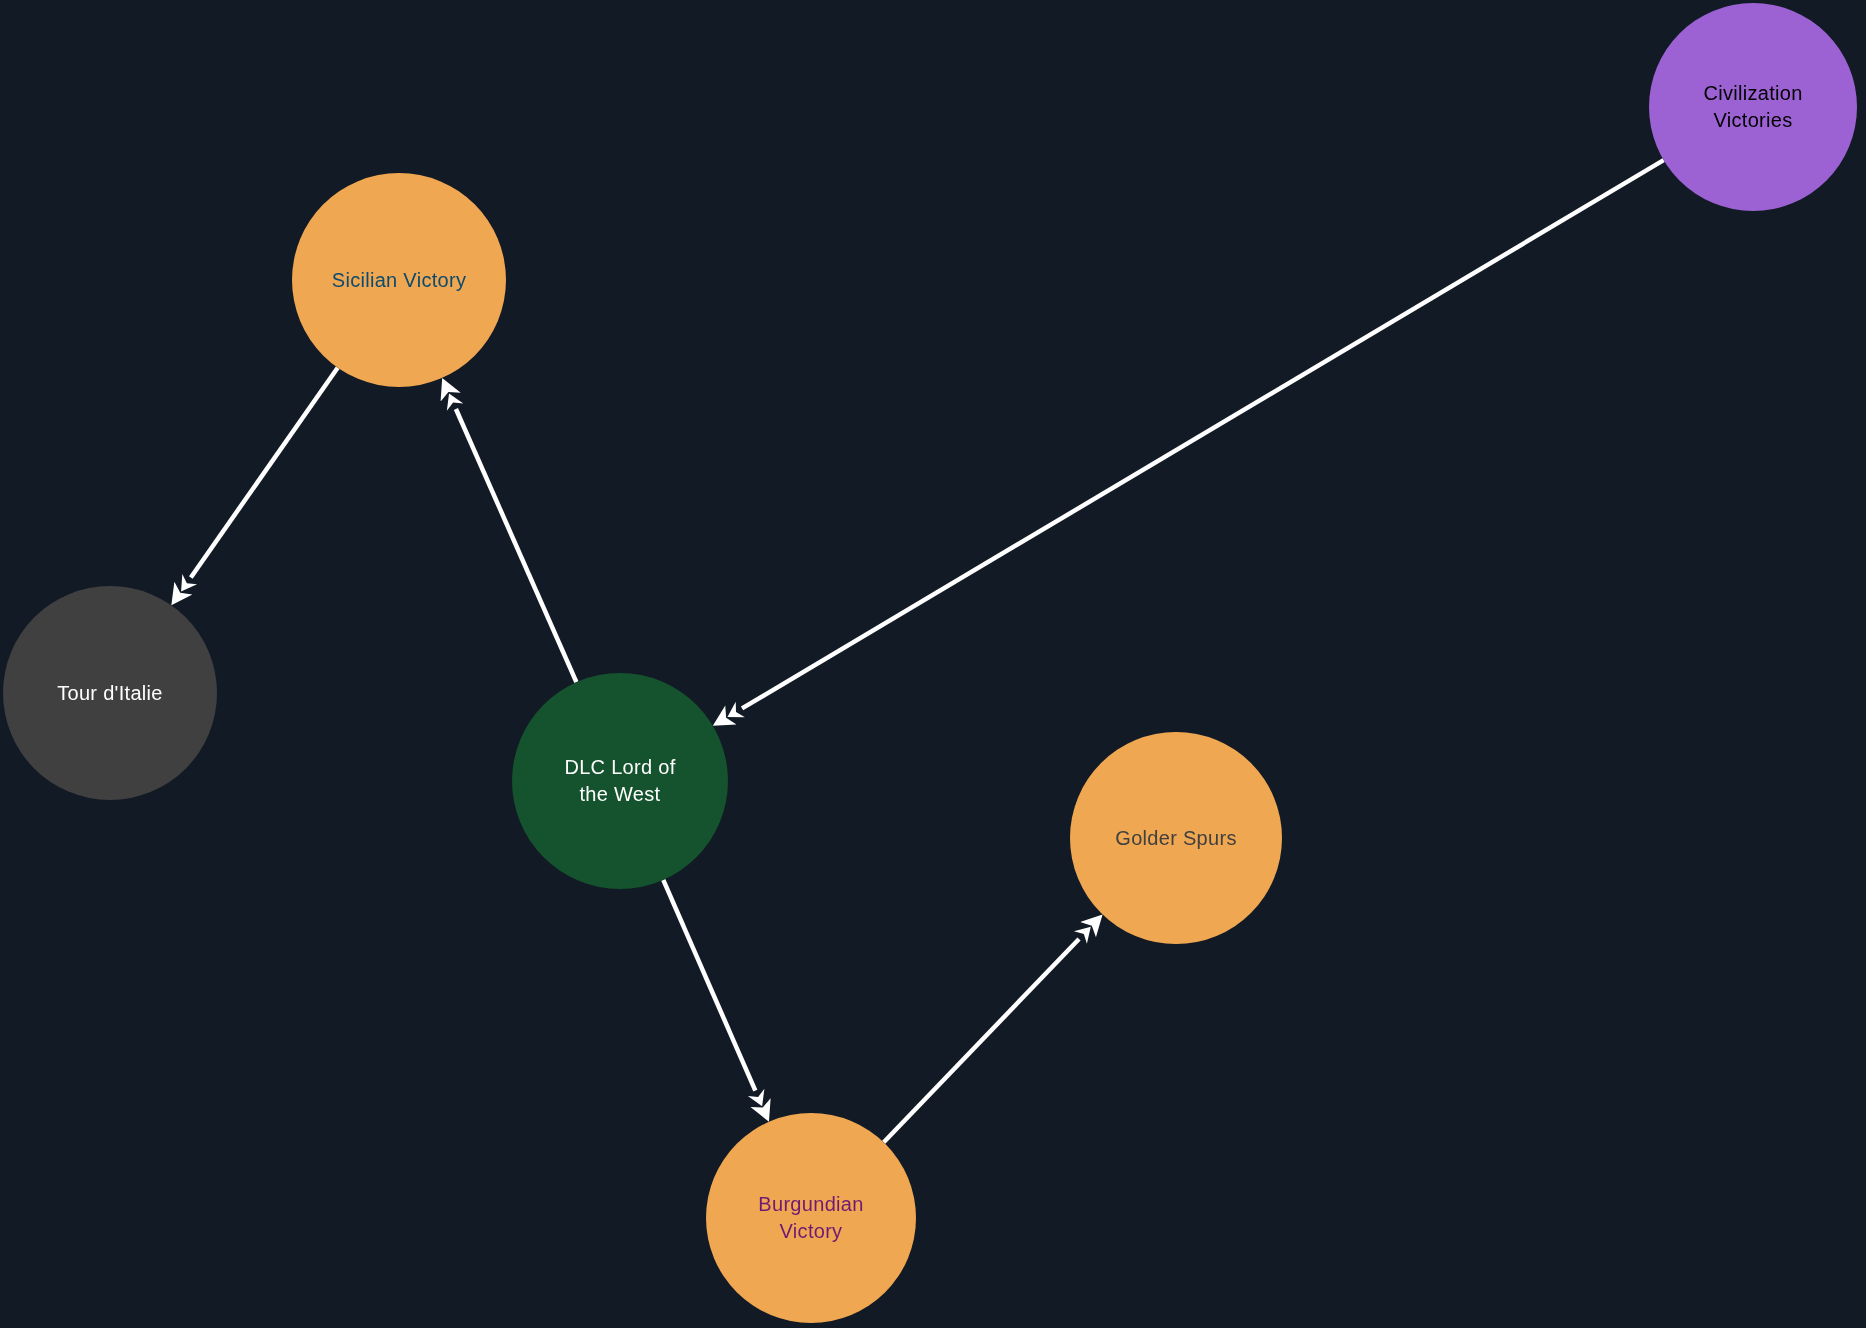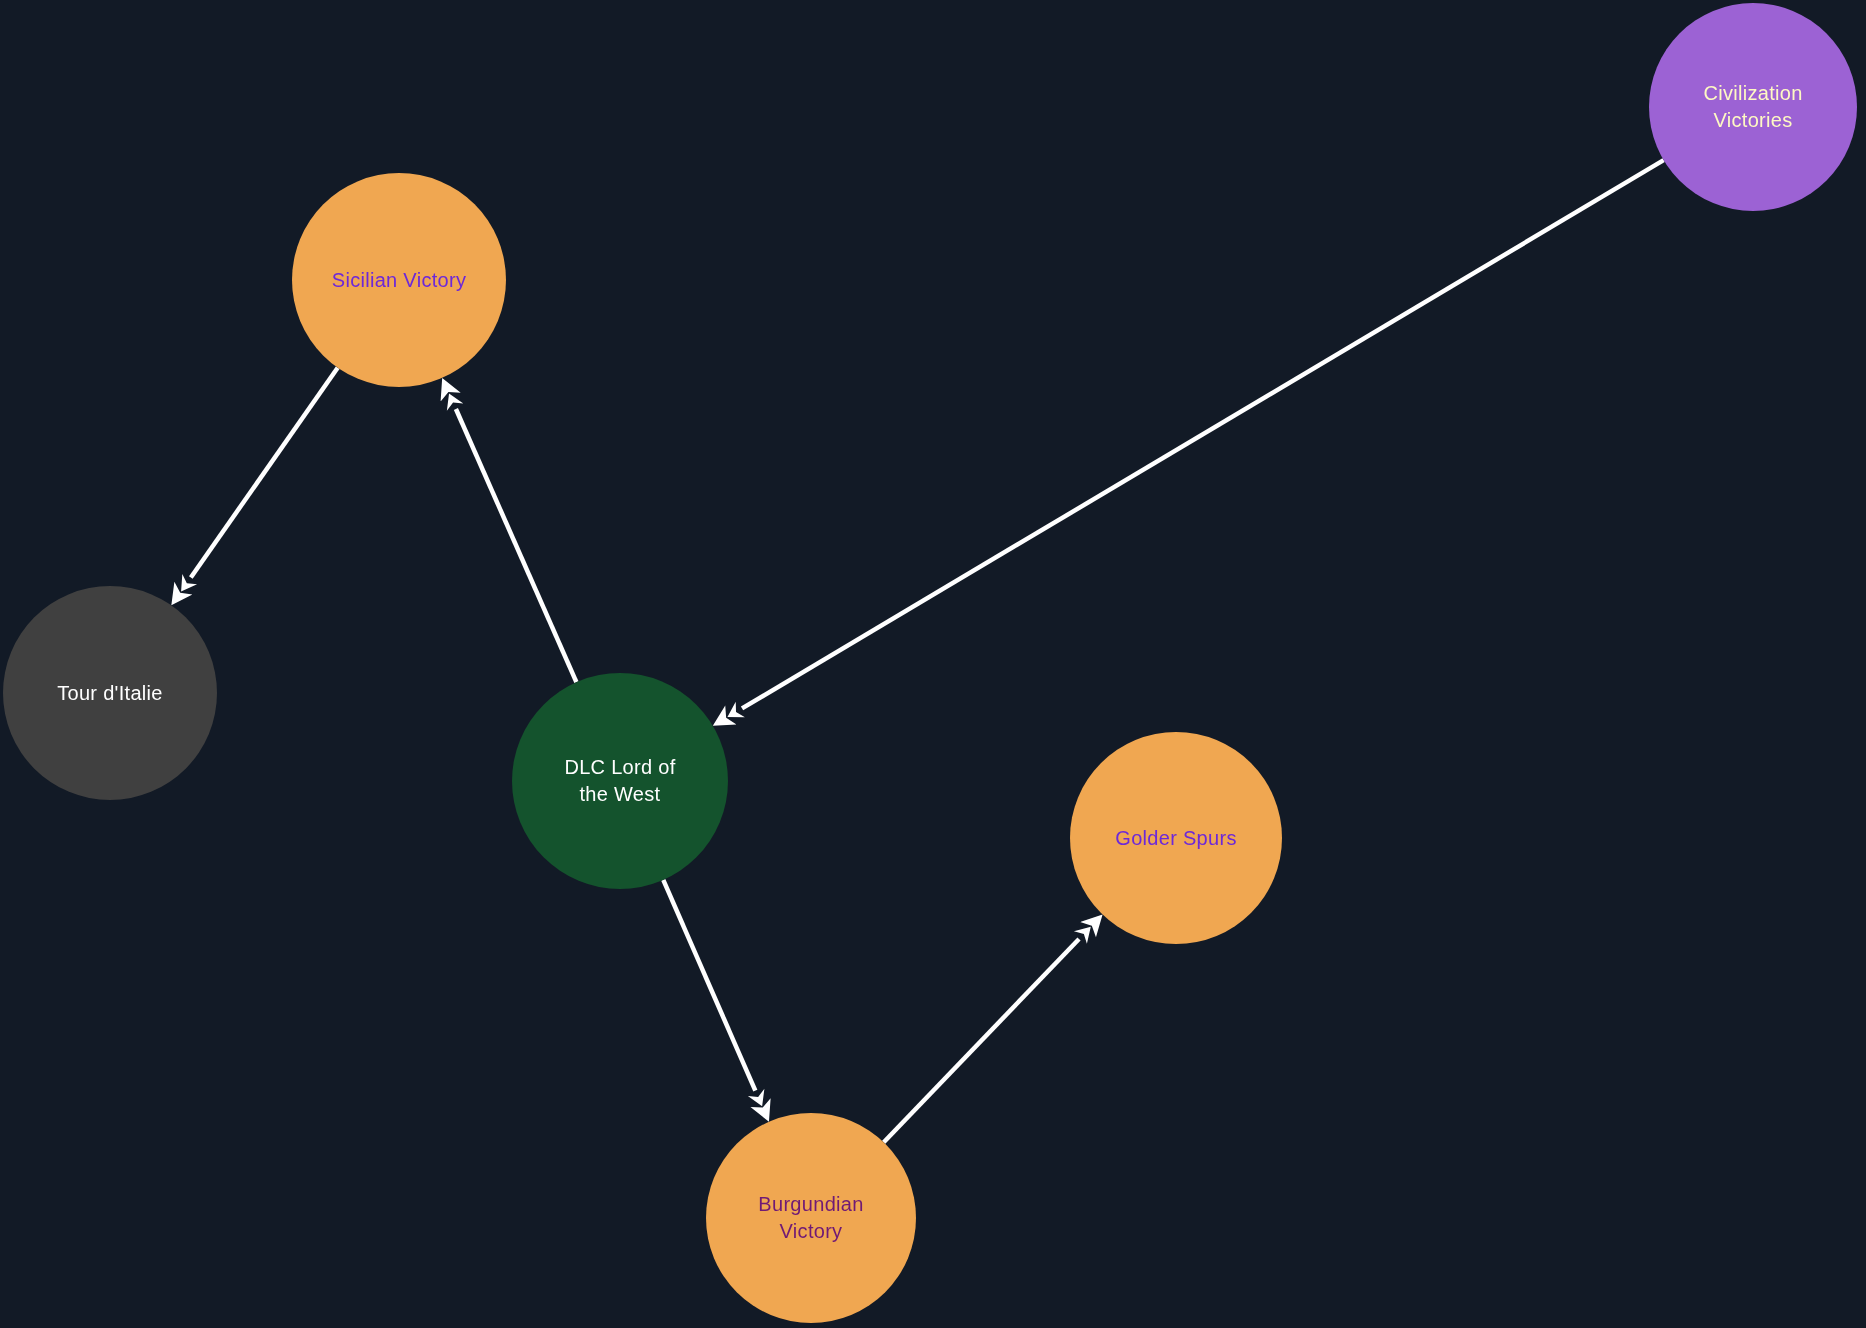--- a/index.html
+++ b/index.html
@@ -57,34 +57,34 @@
     <g>
         <line x1="1663.6195089979692" y1="160.17074222009597" x2="742.0387473296959" y2="708.4014865840998" class="edge-line" stroke="#FFFFFF" marker-end="url(#double-chevron-arrow)"></line>
         <line x1="576.4117135644268" y1="682.1867352750127" x2="455.9069295131095" y2="409.006206724289" class="edge-line" stroke="#FFFFFF" marker-end="url(#double-chevron-arrow)"></line>
         <line x1="337.6537763172002" y1="367.6677867854544" x2="190.83941625490442" y2="577.4751594696348" class="edge-line" stroke="#FFFFFF" marker-end="url(#double-chevron-arrow)"></line>
         <line x1="663.2527925391101" y1="879.9605776941944" x2="755.332054046886" y2="1090.6340713009904" class="edge-line" stroke="#FFFFFF" marker-end="url(#double-chevron-arrow)"></line>
         <line x1="883.7365801062097" y1="1142.2742453688777" x2="1079.0178931917205" y2="938.9676728414964" class="edge-line" stroke="#FFFFFF" marker-end="url(#double-chevron-arrow)"></line>
       </g>
   </svg>
   <div>
       <div class="node" style="left: 1649px; top: 3px; width: 208px; height: 208px; background: rgb(156, 98, 212);">
-        <div class="node-label" style="color: #fef9c3;">Civilization
+        <div class="node-label" style="color: #000000;">Civilization
 Victories</div>
       </div>
       <div class="node" style="left: 292px; top: 173px; width: 214px; height: 214px; background: rgb(240, 167, 81);">
-        <div class="node-label" style="color: #6d28d9;">Sicilian Victory</div>
+        <div class="node-label" style="color: #0c4a6e;">Sicilian Victory</div>
       </div>
       <div class="node" style="left: 3px; top: 586px; width: 214px; height: 214px; background: #404040;">
         <div class="node-label" style="color: rgb(255, 255, 255);">Tour d'Italie</div>
       </div>
       <div class="node" style="left: 512px; top: 673px; width: 216px; height: 216px; background: #14532d;">
         <div class="node-label" style="color: rgb(255, 255, 255);">DLC Lord of
 the West</div>
       </div>
       <div class="node" style="left: 1070px; top: 732px; width: 212px; height: 212px; background: rgb(240, 167, 81);">
-        <div class="node-label" style="color: #6d28d9;">Golder Spurs</div>
+        <div class="node-label" style="color: #404040;">Golder Spurs</div>
       </div>
       <div class="node" style="left: 706px; top: 1113px; width: 210px; height: 210px; background: rgb(240, 167, 81);">
         <div class="node-label" style="color: #701a75;">Burgundian
 Victory</div>
       </div>
     </div>
 </div>
 
 </body></html>

